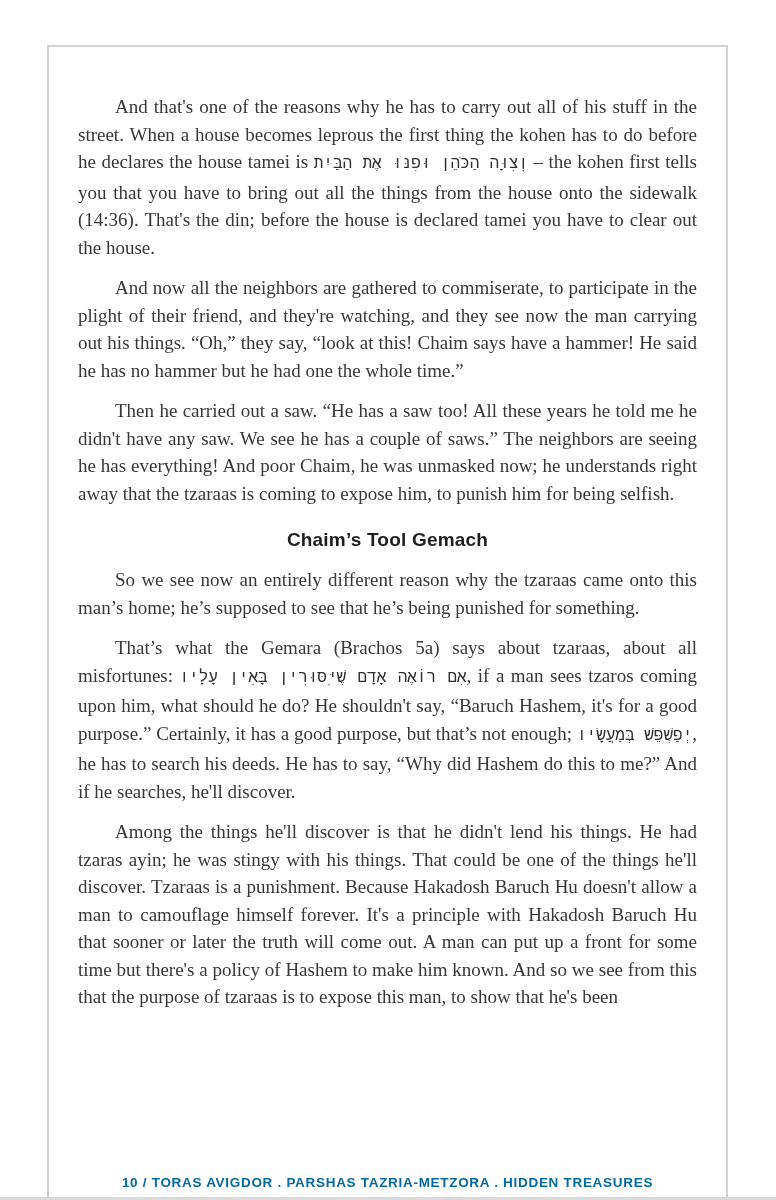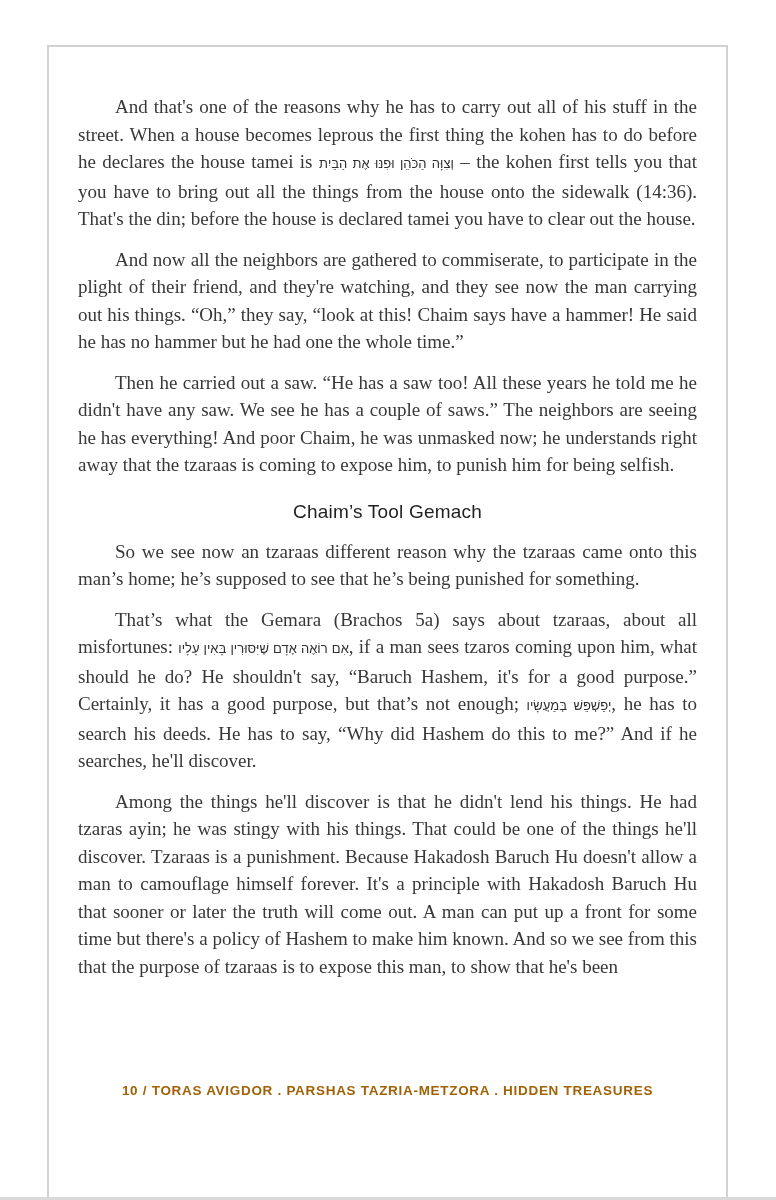--- a/index.html
+++ b/index.html
@@ -32,64 +32,64 @@
   .para {
     margin: 0 0 13px 0;
     font-size: 19px;
     line-height: 27.5px;
     color: #383838;
     text-align: justify;
     text-indent: 37px;
   }
   .para .i { }
   .para .he {
-    font-family: Liberation Sans, sans-serif;
-    font-size: 13px;
+    font-family: Liberation Mono, monospace;
+    font-size: 16px;
     color: #2f2f2f;
   }
   .heading {
     font-family: "Liberation Sans", sans-serif;
-    font-weight: normal;
+    font-weight: bold;
     font-size: 19px;
     letter-spacing: 0.2px;
     color: #1f1f1f;
     text-align: center;
     margin: 22px 0 15px 0;
   }
   .page-footer {
     position: absolute;
     left: 0;
     right: 0;
-    top: 1036px;
+    top: 1128px;
     text-align: center;
     font-family: "Liberation Sans", sans-serif;
     font-weight: bold;
     font-size: 13.5px;
     letter-spacing: 0.7px;
-    color: #a16207;
+    color: #0369a1;
     white-space: nowrap;
   }
   .bottom-edge {
     position: absolute;
     left: 0;
     bottom: 0;
     width: 776px;
     height: 3px;
     background: #d9d9d9;
   }
 </style>
 </head>
 <body>
 
 <div class="page-card">
   <div class="page-content">
       <p class="para"><span class="n">And that's one of the reasons why he has to carry out all of his stuff in the street. When a house becomes leprous the first thing the </span><span class="i">kohen</span><span class="n"> has to do before he declares the house </span><span class="i">tamei</span><span class="n"> is </span><span class="he" dir="rtl">וְצִוָּה הַכֹּהֵן וּפִנּוּ אֶת הַבַּיִת</span><span class="n"> – </span><span class="i">the kohen first tells you that you have to bring out all the things from the house onto the sidewalk</span><span class="n"> (14:36). That's the </span><span class="i">din</span><span class="n">; before the house is declared </span><span class="i">tamei</span><span class="n"> you have to clear out the house.</span></p>
       <p class="para"><span class="n">And now all the neighbors are gathered to commiserate, to participate in the plight of their friend, and they're watching, and they see now the man carrying out his things. “Oh,” they say, “look at this! Chaim </span><span class="i">says</span><span class="n"> have a hammer! He said he has no hammer but he had one the whole time.”</span></p>
       <p class="para"><span class="n">Then he carried out a saw. “He has a saw too! All these years he told me he didn't have any saw. We see he has a couple of saws.” The neighbors are seeing he has everything! And poor Chaim, he was unmasked now; he understands right away that the </span><span class="i">tzaraas</span><span class="n"> is coming to expose him, to punish him for being selfish.</span></p>
       <h2 class="heading">Chaim’s Tool Gemach</h2>
-      <p class="para"><span class="n">So we see now an tzaraas different reason why the </span><span class="i">tzaraas</span><span class="n"> came onto this man’s home; he’s supposed to see that he’s being punished for something.</span></p>
+      <p class="para"><span class="n">So we see now an entirely different reason why the </span><span class="i">tzaraas</span><span class="n"> came onto this man’s home; he’s supposed to see that he’s being punished for something.</span></p>
       <p class="para"><span class="n">That’s what the Gemara (Brachos 5a) says about </span><span class="i">tzaraas</span><span class="n">, about all misfortunes: </span><span class="he" dir="rtl">אִם רוֹאֶה אָדָם שֶׁיִּסּוּרִין בָּאִין עָלָיו</span><span class="n">, if a man sees </span><span class="i">tzaros</span><span class="n"> coming upon him, what should he do? He shouldn't say, “</span><span class="i">Baruch Hashem</span><span class="n">, it's for a good purpose.” Certainly, it has a good purpose, but that’s not enough; </span><span class="he" dir="rtl">יְפַשְׁפֵּשׁ בְּמַעֲשָׂיו</span><span class="n">, he has to search his deeds. He has to say, “Why did Hashem do this to me?” And if he searches, he'll discover.</span></p>
       <p class="para"><span class="n">Among the things he'll discover is that he didn't lend his things. He had </span><span class="i">tzaras ayin</span><span class="n">; he was stingy with his things. That could be one of the things he'll discover. </span><span class="i">Tzaraas</span><span class="n"> is a punishment. Because Hakadosh Baruch Hu doesn't allow a man to camouflage himself forever. It's a principle with Hakadosh Baruch Hu that sooner or later the truth will come out. A man can put up a front for some time but there's a policy of Hashem to make him known. And so we see from this that the purpose of </span><span class="i">tzaraas</span><span class="n"> is to expose this man, to show that he's been</span></p>
     </div>
   <div class="page-footer">10 / TORAS AVIGDOR . PARSHAS TAZRIA-METZORA . HIDDEN TREASURES</div>
 </div>
 
 <div class="bottom-edge"></div>
 
 </body></html>

